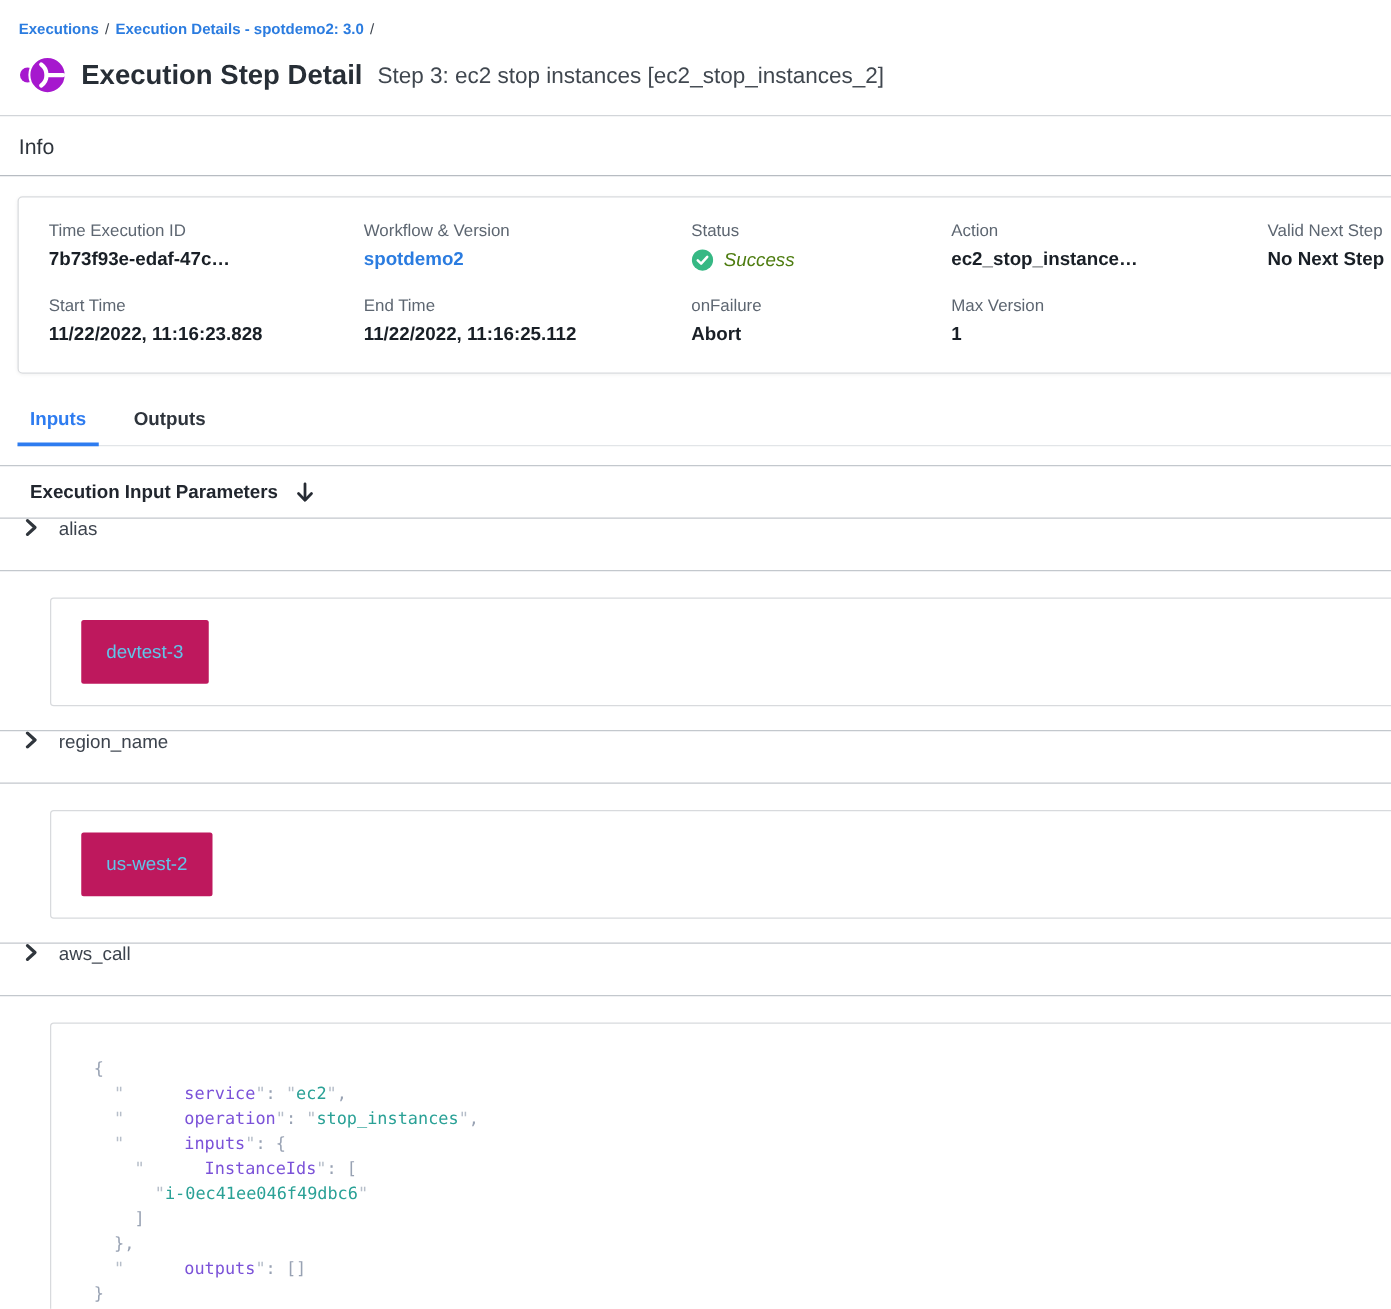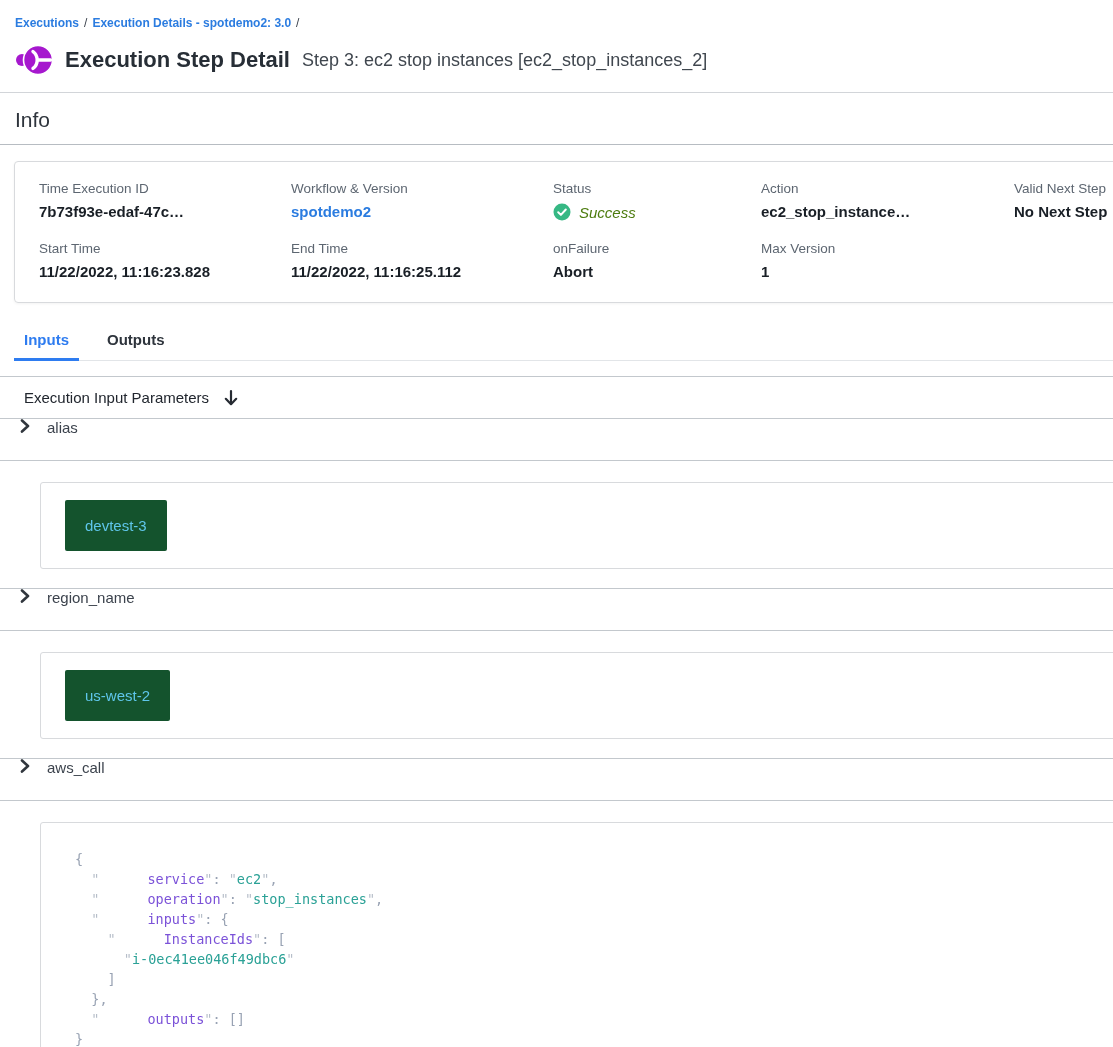--- a/index.html
+++ b/index.html
@@ -18,21 +18,21 @@
   
   .header { display:flex; align-items:center; gap:12px; padding:13px 0 0 15px; }
   .page-title { font-size:22px; font-weight:bold; color:#272e36; white-space:nowrap; }
   .page-subtitle { font-size:18px; font-weight:normal; color:#40474f; white-space:nowrap; }
 
   .divider { border:none; border-top:1px solid #d2d5d9; margin:0; }
   .divider.header-div { margin-top:15px; }
   .divider.dark { border-top-color:#b7bcc2; }
   .divider.table-div { border-top-color:#c3c8cd; margin-top:15px; }
 
-  .section-heading { font-size:21px; color:#2e343c; padding:15px 0 12px 15px; }
+  .section-heading { font-size:17px; color:#2e343c; padding:15px 0 12px 15px; }
 
   
   .info-card {
     margin:16px -4px 0 14px;
     border:1px solid #d8dadd; border-radius:4px;
     box-shadow:0 1px 3px rgba(0,0,0,0.05);
     padding:19px 0 22px 24px;
     display:grid;
     grid-template-columns:252px 262px 208px 253px 1fr;
     row-gap:20px;
@@ -43,28 +43,28 @@
   .status-value { display:flex; align-items:center; gap:8px; }
 
   
   .tabs { display:flex; margin:22px 0 0 14px; border-bottom:1px solid #e2e5e8; }
   .tab { padding:6px 10px 10px; font-size:15px; font-weight:bold; color:#2e343c;
          border-bottom:3px solid transparent; margin-bottom:-1px; margin-right:18px; cursor:pointer; }
   .tab.active { color:var(--accent,#2e7cf0); border-bottom-color:var(--accent,#2e7cf0); }
 
   
   .params-header { display:flex; align-items:center; height:42px; padding-left:24px; gap:14px;
-                   border-bottom:1px solid #c3c8cd; font-size:15px; font-weight:normal; color:#21262e; }
+                   border-bottom:1px solid #c3c8cd; font-size:15px; font-weight:bold; color:#21262e; }
   .param-row { display:flex; height:42px; padding-left:20px; gap:17px;
                border-bottom:1px solid #c3c8cd; font-size:15px; color:#3c434d; cursor:pointer; }
   .param-expanded { border-bottom:1px solid #c3c8cd; padding:21px 0 19px 40px; }
   .param-expanded.last { border-bottom:none; padding-bottom:0; }
 
   .value-panel { border:1px solid #d8dadd; border-radius:3px; margin-right:-4px; padding:17px 24px; }
-  .chip { display:inline-block; background:#14532d; color:var(--chip,#5fc6ea);
+  .chip { display:inline-block; background:#be185d; color:var(--chip,#5fc6ea);
           font-size:15px; padding:17px 20px; border-radius:2px; min-width:96px; text-align:right; }
 
   
   .code-panel { margin-right:-4px; border:1px solid #d8dadd; border-radius:3px;
                 padding:26px 20px 24px 34px; min-height:245px; background:#fff; }
   .code-line { font-family:"DejaVu Sans Mono", monospace; font-size:13.5px; line-height:20px;
                white-space:pre; color:var(--code_punct,#98a2b3); }
   .code-line .k { color:var(--code_key,#7b52d8);margin-left:48px; }
   .code-line .s { color:var(--code_str,#2aa196); }
   .code-line .q { color:#b6bec9; }

